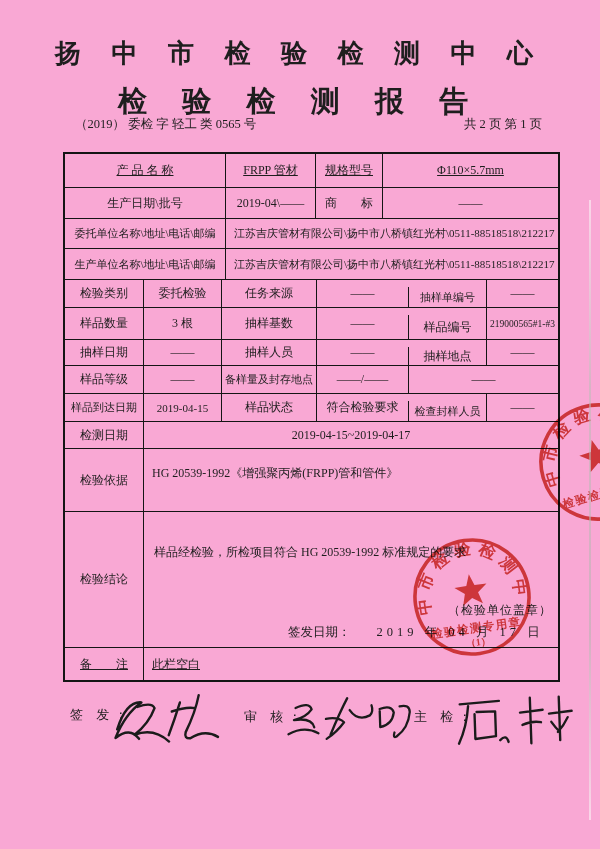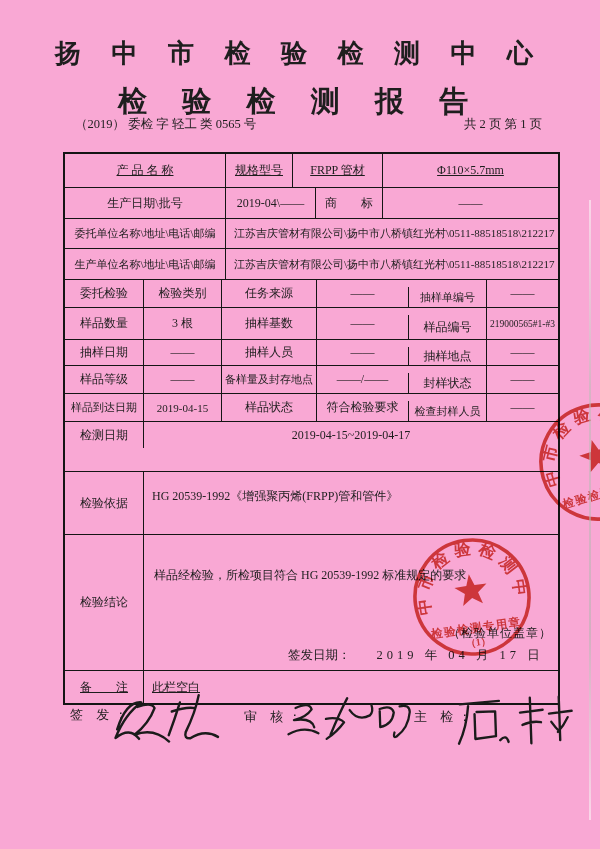--- a/index.html
+++ b/index.html
@@ -20,21 +20,21 @@
   .cell.left{justify-content:flex-start;text-align:left;padding-left:8px;}
   .cell.small{font-size:9.5px;letter-spacing:0;}
   .cell.tight{font-size:11px;}
   .cell.v11{font-size:11px;}
   .wA1{width:160px;flex:none;} .wA2{width:90px;flex:none;} .wA3{width:67px;flex:none;} .wAr{flex:1;}
   .wB1{width:160px;flex:none;} .wBr{flex:1;}
   .wC1{width:78px;flex:none;} .wC2{width:78px;flex:none;} .wC3{width:95px;flex:none;}
   .wC4{width:92px;flex:none;} .wC5{width:78px;flex:none;margin-top:7px;} .wCr{flex:1;}
   .wD1{width:78px;flex:none;} .wDr{flex:1;}
   .h33{height:33px;text-decoration:underline;} .h31{height:31px;} .h30{height:30px;} .h28{height:28px;} .h32{height:32px;}
-  .h26{height:26px;} .h27{height:27px;} .h63{height:63px;margin-top:23px;}
+  .h26{height:26px;} .h27{height:27px;} .h63{height:63px;}
   .basis-cell{align-items:flex-start;padding-top:16px;}
   .concl-row{height:136px;}
   .concl-cell{position:relative;display:block;padding:0;}
   .concl-text{position:absolute;left:10px;top:32px;font-size:12px;white-space:nowrap;}
   .seal-note{position:absolute;right:6px;top:90px;font-size:12px;letter-spacing:1px;}
   .issue-line{position:absolute;left:144px;top:112px;font-size:12.5px;white-space:nowrap;}
   .issue-date{letter-spacing:4px;margin-left:26px;}
   .footer{position:absolute;left:0;top:686px;width:100%;height:80px;}
   .sig-label{position:absolute;font-size:13px;letter-spacing:5px;white-space:nowrap;}
   .sig-svg{position:absolute;}
@@ -52,22 +52,22 @@
   <div class="report-title">检 验 检 测 报 告</div>
   <div class="meta-line">
     <span>（2019）  委检 字 轻工 类 0565 号</span>
     <span>共 2 页 第 1 页</span>
   </div>
 
   <div class="tbl">
 
     <div class="row h33">
       <div class="cell wA1">产 品 名 称</div>
+      <div class="cell wA2">FRPP 管材</div>
       <div class="cell wA3">规格型号</div>
-      <div class="cell wA2">FRPP 管材</div>
       <div class="cell wAr">Φ110×5.7mm</div>
     </div>
 
     <div class="row h31">
       <div class="cell wA1">生产日期\批号</div>
       <div class="cell wA2">2019-04\——</div>
       <div class="cell wA3">商　　标</div>
       <div class="cell wAr">——</div>
     </div>
 
@@ -75,22 +75,22 @@
       <div class="cell wB1 tight">委托单位名称\地址\电话\邮编</div>
       <div class="cell wBr left v11">江苏吉庆管材有限公司\扬中市八桥镇红光村\0511-88518518\212217</div>
     </div>
 
     <div class="row h31">
       <div class="cell wB1 tight">生产单位名称\地址\电话\邮编</div>
       <div class="cell wBr left v11">江苏吉庆管材有限公司\扬中市八桥镇红光村\0511-88518518\212217</div>
     </div>
 
     <div class="row h28">
+      <div class="cell wC1">检验类别</div>
       <div class="cell wC2">委托检验</div>
-      <div class="cell wC1">检验类别</div>
       <div class="cell wC3">任务来源</div>
       <div class="cell wC4">——</div>
       <div class="cell wC5 tight">抽样单编号</div>
       <div class="cell wCr">——</div>
     </div>
 
     <div class="row h32">
       <div class="cell wC1">样品数量</div>
       <div class="cell wC2">3 根</div>
       <div class="cell wC3">抽样基数</div>
@@ -106,21 +106,20 @@
       <div class="cell wC4">——</div>
       <div class="cell wC5">抽样地点</div>
       <div class="cell wCr">——</div>
     </div>
 
     <div class="row h28">
       <div class="cell wC1">样品等级</div>
       <div class="cell wC2">——</div>
       <div class="cell wC3 tight">备样量及封存地点</div>
       <div class="cell wC4">——/——</div>
-      <div class="cell wC5">封样状态</div>
       <div class="cell wCr">——</div>
     </div>
 
     <div class="row h28">
       <div class="cell wC1 tight">样品到达日期</div>
       <div class="cell wC2 tight">2019-04-15</div>
       <div class="cell wC3">样品状态</div>
       <div class="cell wC4">符合检验要求</div>
       <div class="cell wC5 tight">检查封样人员</div>
       <div class="cell wCr">——</div>

